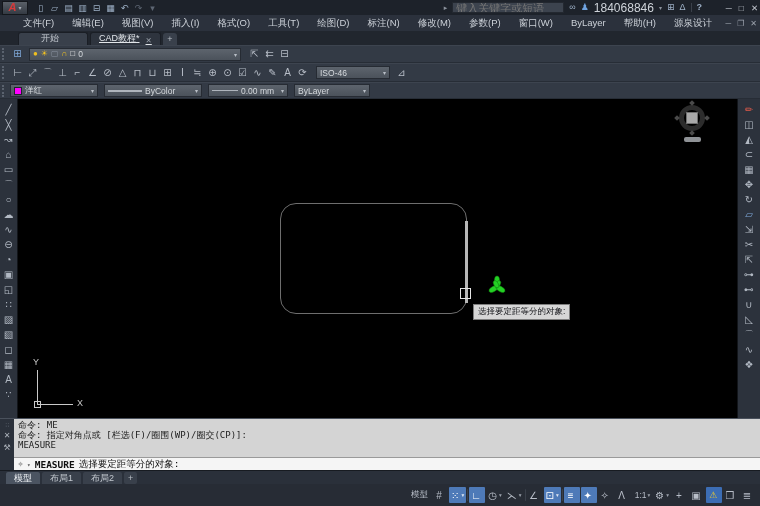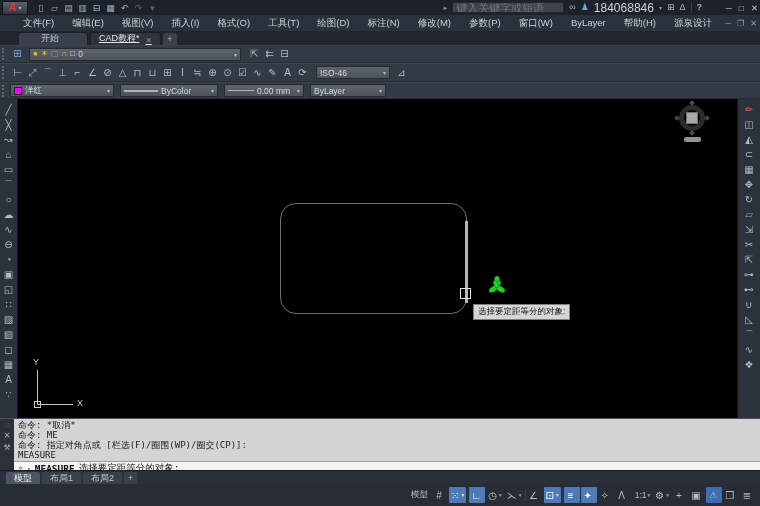--- a/index.html
+++ b/index.html
@@ -344,21 +344,21 @@
     </div>
     <div class="combo" style="width:74px; margin-left:6px">
       <span>ISO-46</span>
       <span class="ccaret">▾</span>
     </div>
     <div class="ticon" style="margin-left:4px">⊿</div>
   </div>
 
   <div class="toolbar tb-props">
     <div class="grip"></div>
-    <div class="combo" style="width:104px">
+    <div class="combo" style="width:88px">
       <span class="swatch" style="background: rgb(255, 0, 255);"></span>
       <span>洋红</span>
       <span class="ccaret">▾</span>
     </div>
     <div class="combo" style="width:98px; margin-left:6px">
       <span class="lt-line"></span>
       <span>ByColor</span>
       <span class="ccaret">▾</span>
     </div>
     <div class="combo" style="width:80px; margin-left:6px">
@@ -572,21 +572,20 @@
 
   <div class="cmdpanel">
     <div class="cmddock">
       <span class="dgrip">∷</span>
       <span class="dbtn">✕</span>
       <span class="dbtn">⚒</span>
     </div>
     <div class="cmdmain">
       <div class="cmdhistory">
 
-          <div class="cline">命令: *取消*</div>
 
           <div class="cline">命令: ME</div>
 
           <div class="cline">命令: 指定对角点或 [栏选(F)/圈围(WP)/圈交(CP)]:</div>
 
           <div class="cline">MEASURE</div>
 
       </div>
       <div class="cmdinput">
         <span class="cicon">⌖</span>

